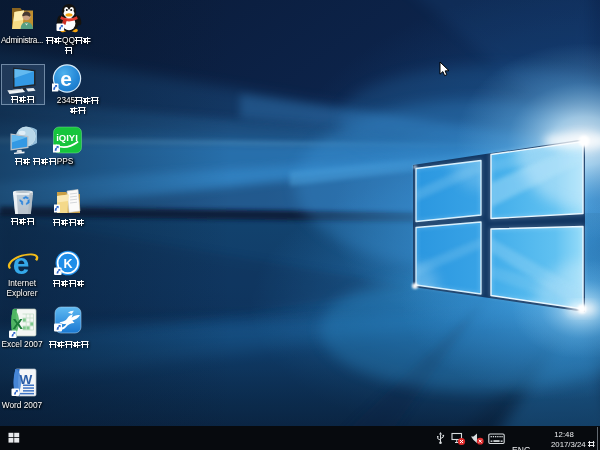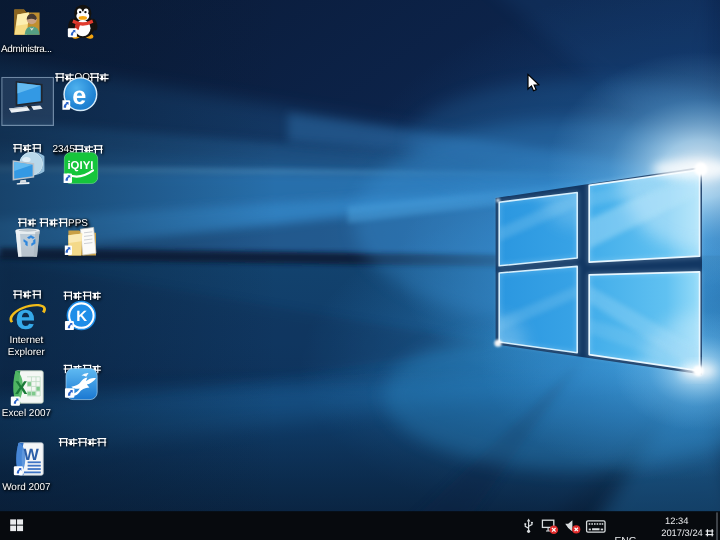--- a/index.html
+++ b/index.html
@@ -6,21 +6,21 @@
 #wall{position:absolute;left:0;top:0;width:600px;height:450px;}
 .icon{position:absolute;}
 .lbl{position:absolute;color:#fff;font-size:8.3px;line-height:10px;text-align:center;text-shadow:1px 1px 2px #000,0 0 2px #000;white-space:nowrap;}
 .cj{display:inline-block;width:7.5px;height:7.5px;margin:0 0.25px;vertical-align:-1px;background-image:
  linear-gradient(#fff,#fff),linear-gradient(#fff,#fff),linear-gradient(#fff,#fff),
  linear-gradient(#fff,#fff),linear-gradient(#fff,#fff);
  background-repeat:no-repeat;
  background-size:7.5px 1px,7.5px 1px,7.5px 1px,1px 7.5px,1px 7.5px;
  background-position:0 0,0 3px,0 7px,1px 0,6px 0;}
 .cj.b{background-size:7.5px 1px,7.5px 1px,7.5px 1px,1px 7.5px,2px 4px;background-position:0 1px,0 4px,0 7px,4px 0,1px 2px;}
-.cjrow{filter:drop-shadow(1px 1px 1px rgba(0,0,0,0.85));margin-top:24px;}
+.cjrow{filter:drop-shadow(1px 1px 1px rgba(0,0,0,0.85));}
 .cjs{display:inline-block;width:6.5px;height:6.5px;margin:0 0.4px;background-image:linear-gradient(#e8eaec,#e8eaec),linear-gradient(#e8eaec,#e8eaec),linear-gradient(#e8eaec,#e8eaec),linear-gradient(#e8eaec,#e8eaec);background-repeat:no-repeat;background-size:6.5px 1px,6.5px 1px,1px 6.5px,1px 6.5px;background-position:0 1px,0 4.5px,1px 0,5px 0;}
 </style></head>
 <body>
 <svg id="wall" viewBox="0 0 600 450">
 <defs>
 <linearGradient id="bgg" x1="0" y1="0" x2="1" y2="1">
  <stop offset="0" stop-color="#0a1a36"></stop>
         <stop offset="0.55" stop-color="#0d2752"></stop>
         <stop offset="1" stop-color="#0d3163"></stop>
 </linearGradient>
@@ -312,21 +312,21 @@
  <circle cx="15" cy="14.5" r="13.8" fill="url(#g2345)"></circle>
  <circle cx="15" cy="14.5" r="13.6" fill="none" stroke="#d5e9f7" stroke-width="1.2"></circle>
  <g font-family="'Liberation Sans',sans-serif">
       <text x="8.2" y="22.3" font-size="21" font-weight="bold" fill="#fff">e</text>
     </g>
  <g>
       <rect x="50.5" y="83.5" width="8" height="8" rx="1" fill="#fff" transform="translate(-52 -64)"></rect>
       <path transform="translate(-52 -64)" d="M54.7,85.1 L57.1,85.1 L57.1,87.5 L56.2,86.6 Q54.9,87.7 55,89.7 L53.1,89.7 Q52.9,87.1 55.5,85.9 Z" fill="#2a63c9"></path>
     </g>
 </svg>
-<div class="lbl cjrow" style="left:40px;top:95px;width:50px;">2345<span class="cj"></span><span class="cj b"></span><span class="cj"></span><br><span class="cj b"></span><span class="cj"></span></div>
+<div class="lbl cjrow" style="left:53px;top:95px;width:50px;">2345<span class="cj"></span><span class="cj b"></span><span class="cj"></span><br><span class="cj b"></span><span class="cj"></span></div>
 
 <svg class="icon" style="left:53px;top:126px" width="29" height="28" viewBox="0 0 29 28">
  <rect x="0.5" y="1" width="28" height="26" rx="5.5" fill="#16c53c"></rect>
  <rect x="0.5" y="1" width="28" height="26" rx="5.5" fill="none" stroke="#7fe39a" stroke-width="0.8" opacity="0.6"></rect>
  <g fill="#fff" font-family="'Liberation Sans',sans-serif">
       <text x="3.2" y="15" font-size="9.5" font-weight="bold">iQIYI</text>
     </g>
  <path d="M3.5,19.5 q10,4.5 21,-3.5" stroke="#fff" stroke-width="1.8" fill="none" stroke-linecap="round"></path>
  <g>
       <rect x="-1" y="18.5" width="8" height="8" rx="1" fill="#fff"></rect>
@@ -418,19 +418,19 @@
       <rect x="7" y="3" width="1.3" height="1.3"></rect>
       <rect x="9.2" y="3" width="1.3" height="1.3"></rect>
       <rect x="11.4" y="3" width="1.3" height="1.3"></rect>
       <rect x="13.4" y="3" width="1.3" height="1.3"></rect>
  <rect x="2.6" y="7.5" width="1.8" height="1.4"></rect>
       <rect x="5.4" y="7.2" width="6.2" height="1.7"></rect>
       <rect x="12.6" y="7.5" width="2" height="1.4"></rect>
     </g>
 </svg>
 <div style="position:absolute;left:512px;top:434px;width:30px;color:#e8eaec;font-size:8.5px;letter-spacing:0.1px;margin-top:11px;">ENG</div>
-<div style="position:absolute;left:540px;top:429.5px;width:48px;color:#e8eaec;font-size:7.8px;text-align:center;">12:34</div>
+<div style="position:absolute;left:540px;top:429.5px;width:48px;color:#e8eaec;font-size:7.8px;text-align:center;">12:48</div>
 <div id="dateline" style="position:absolute;left:535px;top:440px;color:#e8eaec;font-size:7.8px;padding-left:16px;">2017/3/24 <span class="cjs"></span><span class="cjs"></span><span class="cjs"></span></div>
 <div style="position:absolute;left:596.5px;top:427px;width:1px;height:23px;background:rgba(190,200,210,0.5);"></div>
 
 <svg style="position:absolute;left:439px;top:61px" width="12" height="17" viewBox="0 0 12 17">
 <path d="M1,1 L1,13.2 L3.9,10.6 L5.6,14.6 L7.8,13.7 L6.1,9.9 L10,9.7 Z" fill="#fff" stroke="#000" stroke-width="1"></path>
 </svg>
 
 </body></html>

